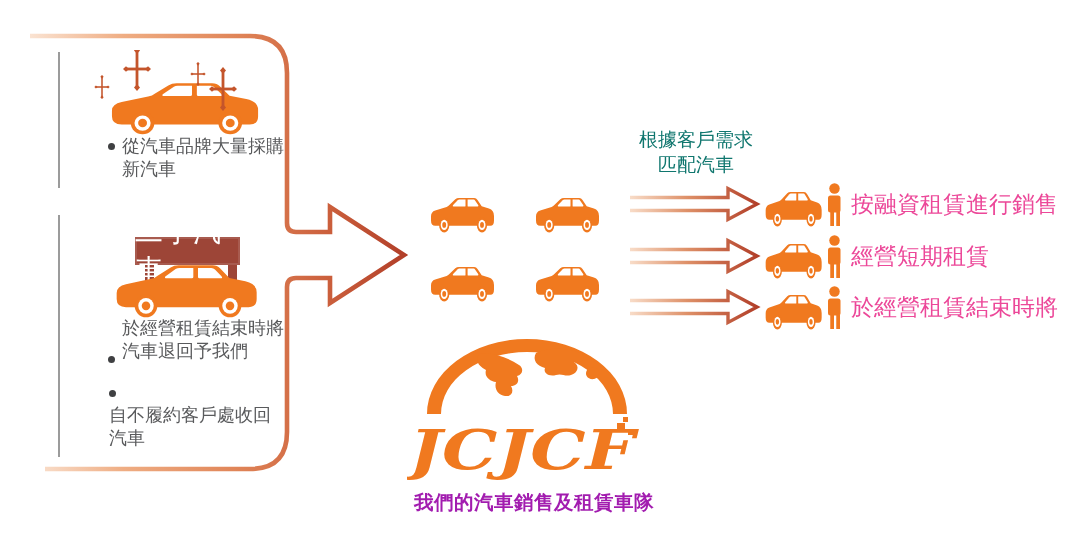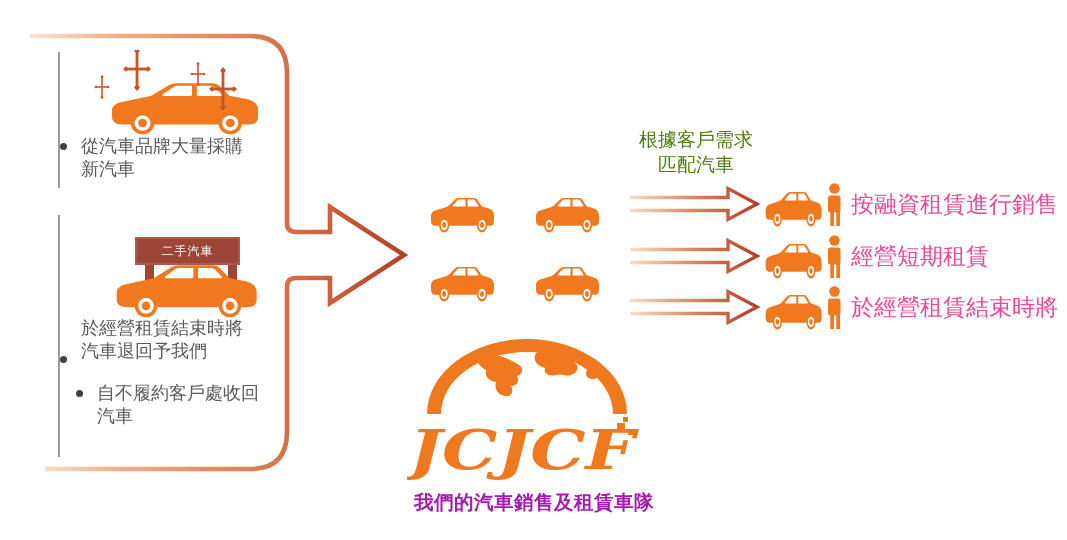--- a/index.html
+++ b/index.html
@@ -4,29 +4,29 @@
 <style>
   html,body{margin:0;padding:0;background:#ffffff;}
   .canvas{
     position:relative;width:1067px;height:540px;background:#ffffff;overflow:hidden;
     font-family:"Liberation Sans","DejaVu Sans",sans-serif;color:#595A5C;
   }
   .abs{position:absolute;}
   svg{display:block;}
   .connectors{position:absolute;left:0;top:0;}
   .vline{position:absolute;width:2px;background:#9B9B9B;}
-  .bullet{position:absolute;display:flex;gap:14px;font-size:18px;line-height:1.28;
-          color:#595A5C;white-space:pre-line;}
+  .bullet{position:absolute;display:flex;gap:7px;font-size:18px;line-height:1.28;
+          color:#595A5C;white-space:pre-line;padding-left:48px;}
   .bullet .dot{flex:none;width:7px;height:7px;border-radius:50%;background:#3F4042;margin-top:8px;}
   .sign-board{position:absolute;left:135px;top:237px;width:105px;height:28px;background:#9D4537;
-          color:#ffffff;font-size:12px;letter-spacing:1px;display:flex;align-items:center;
+          color:#ffffff;font-size:28px;letter-spacing:1px;display:flex;align-items:center;
           justify-content:center;box-shadow:inset 0 0 0 2px rgba(255,255,255,0.12);}
   .sign-post{position:absolute;width:9px;height:35px;background:#9D4537;top:263px;}
   .match-note{position:absolute;left:626px;top:127px;width:140px;text-align:center;
-          font-size:19px;line-height:1.32;color:#4d7c0f;white-space:pre-line;font-family:Liberation Serif, serif;}
+          font-size:19px;line-height:1.32;color:#0f766e;white-space:pre-line;font-family:Liberation Serif, serif;}
   .channel-label{position:absolute;left:851px;transform:translateY(-50%);font-size:23px;
           color:#ec4899;white-space:nowrap;}
   .fleet-caption{position:absolute;left:398px;top:489px;width:272px;text-align:center;
           font-size:19.5px;font-weight:bold;letter-spacing:0.5px;color:#a21caf;}
 </style>
 </head>
 <body>
 
 <div class="canvas">
 
@@ -106,21 +106,21 @@
     <use href="#car" width="120" height="40"></use>
   </svg>
 
   <div class="vline" style="left:58px;top:215px;height:242px;"></div>
 
   <div class="bullet" style="left:60px;top:317px;width:190px;align-items:flex-end;">
     <span class="dot"></span>
     <span>於經營租賃結束時將
 汽車退回予我們</span>
   </div>
-  <div class="bullet" style="left:76px;top:382px;width:190px;">
+  <div class="bullet" style="left:61px;top:382px;width:190px;flex-direction:column;">
     <span class="dot"></span>
     <span>自不履約客戶處收回
 汽車</span>
   </div>
 
   <svg class="abs" style="left:428px;top:197px;" width="72" height="36" viewBox="0 0 120 40" preserveAspectRatio="none">
     <use href="#car" width="120" height="40"></use>
     </svg>
   <svg class="abs" style="left:533px;top:197px;" width="72" height="36" viewBox="0 0 120 40" preserveAspectRatio="none">
     <use href="#car" width="120" height="40"></use>

